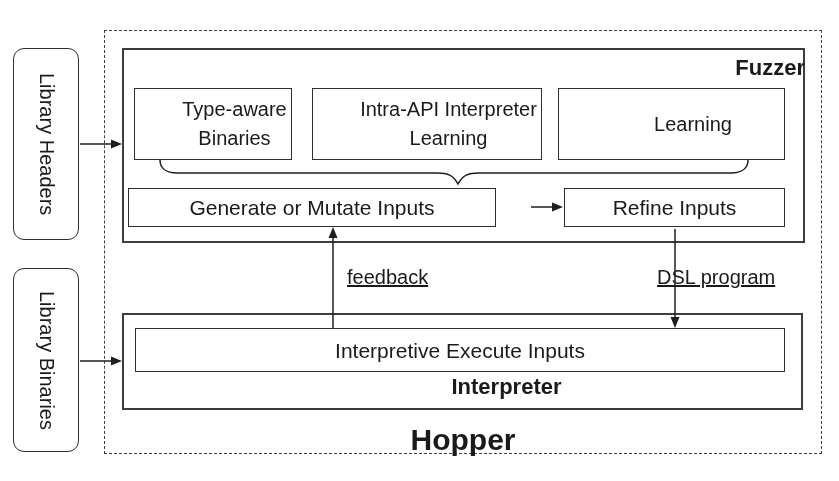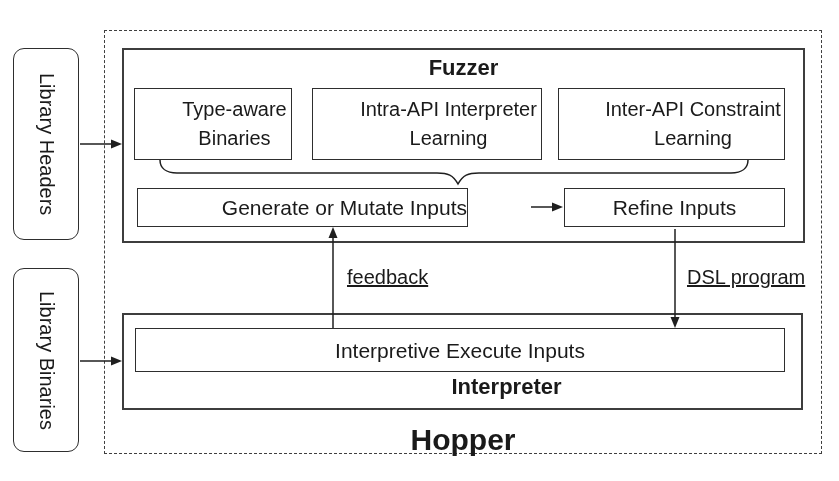--- a/index.html
+++ b/index.html
@@ -39,47 +39,46 @@
     <span class="vtext">Library Headers</span>
   </div>
 
   <div class="box rounded" style="left:13px; top:268px; width:66px; height:184px;">
     <span class="vtext">Library Binaries</span>
   </div>
 
   <div class="abs dashed-box" style="left:104px; top:30px; width:718px; height:424px;"></div>
 
   <div class="box container-box" style="left:122px; top:48px; width:683px; height:195px;"></div>
-  <div class="section-title" style="left:122px; top:55px; width:683px;">Fuzzer</div>
+  <div class="section-title" style="left:122px; top:55px; width:683px;text-align:right;">Fuzzer</div>
 
   <div class="box two-line" style="left:134px; top:88px; width:158px; height:72px;">
     <span>Type-aware</span>
     <span>Binaries</span>
   </div>
 
   <div class="box two-line" style="left:312px; top:88px; width:230px; height:72px;">
     <span>Intra-API Interpreter</span>
     <span>Learning</span>
   </div>
 
   <div class="box two-line" style="left:558px; top:88px; width:227px; height:72px;">
-    <span>Inter-API Constraint</span>
     <span>Learning</span>
   </div>
 
-  <div class="box one-line" style="left:137px; top:188px; width:331px; height:39px;align-items:flex-end;">
+  <div class="box one-line" style="left:128px; top:188px; width:368px; height:39px;">
     <span>Generate or Mutate Inputs</span>
   </div>
 
   <div class="box one-line" style="left:564px; top:188px; width:221px; height:39px;align-items:center;">
     <span>Refine Inputs</span>
   </div>
 
   <div class="edge-label" style="left:347px; top:266px;">feedback</div>
-  <div class="edge-label" style="left:687px; top:266px;">DSL program</div>
+  <div class="edge-label" style="left:657px; top:266px;">DSL program</div>
 
   <div class="box container-box" style="left:122px; top:313px; width:681px; height:97px;"></div>
 
   <div class="box one-line" style="left:135px; top:328px; width:650px; height:44px;">
     <span>Interpretive Execute Inputs</span>
   </div>
   <div class="section-title" style="left:122px; top:374px; width:769px;">Interpreter</div>
 
   <div class="hopper-title" style="left:104px; top:423px; width:718px;">Hopper</div>
 

